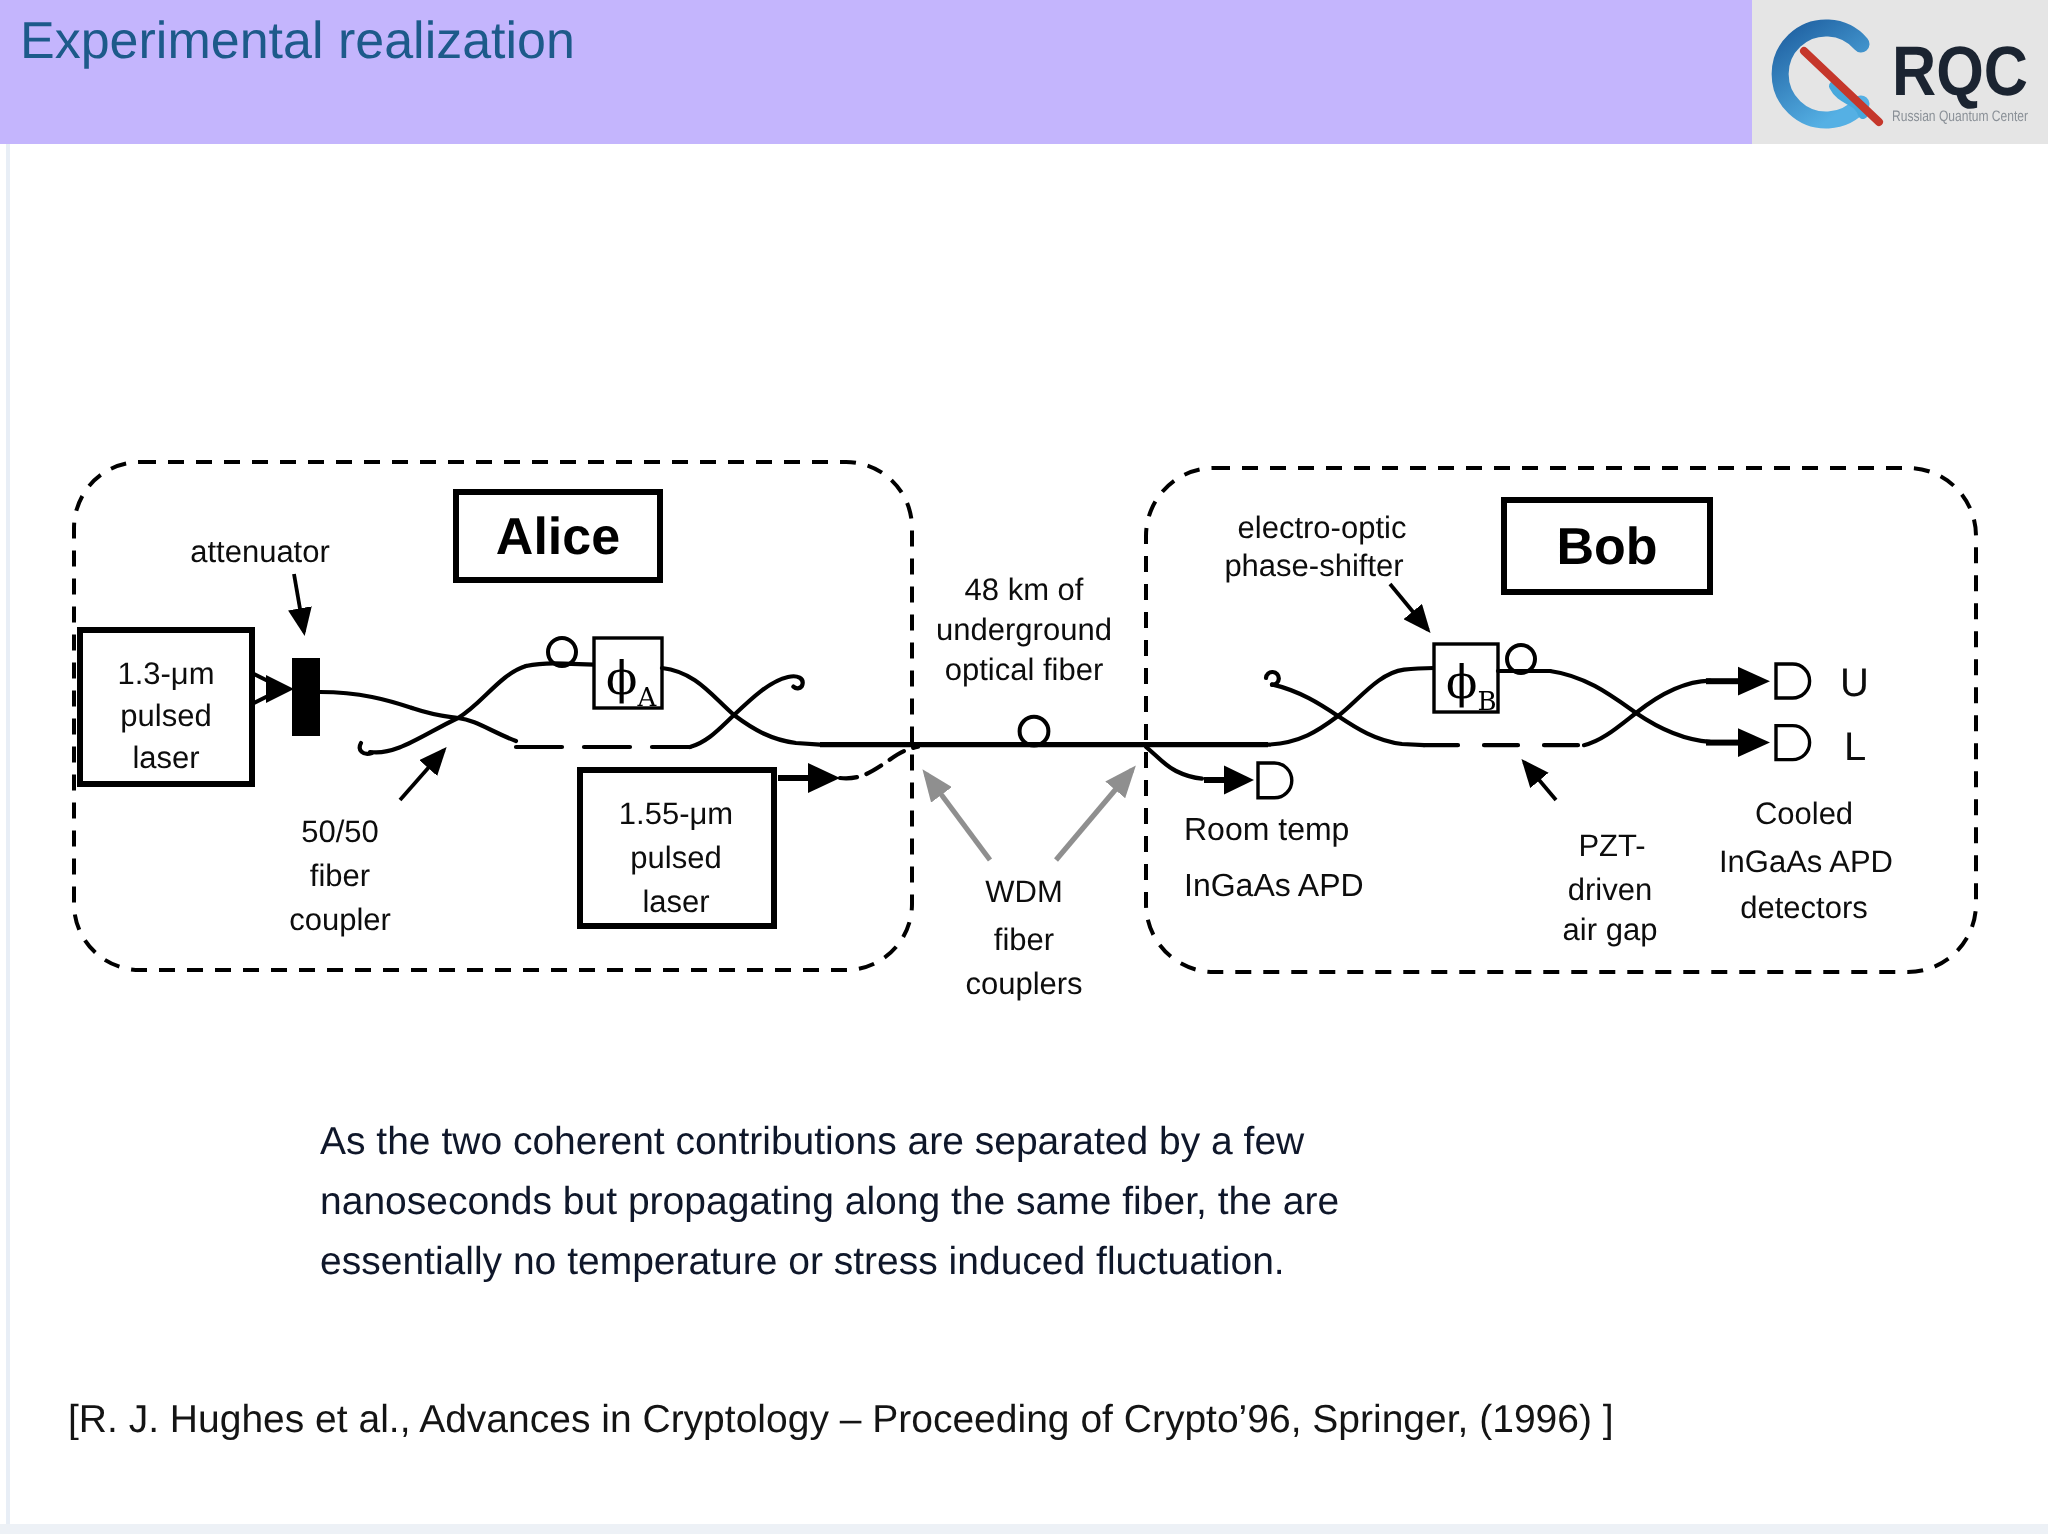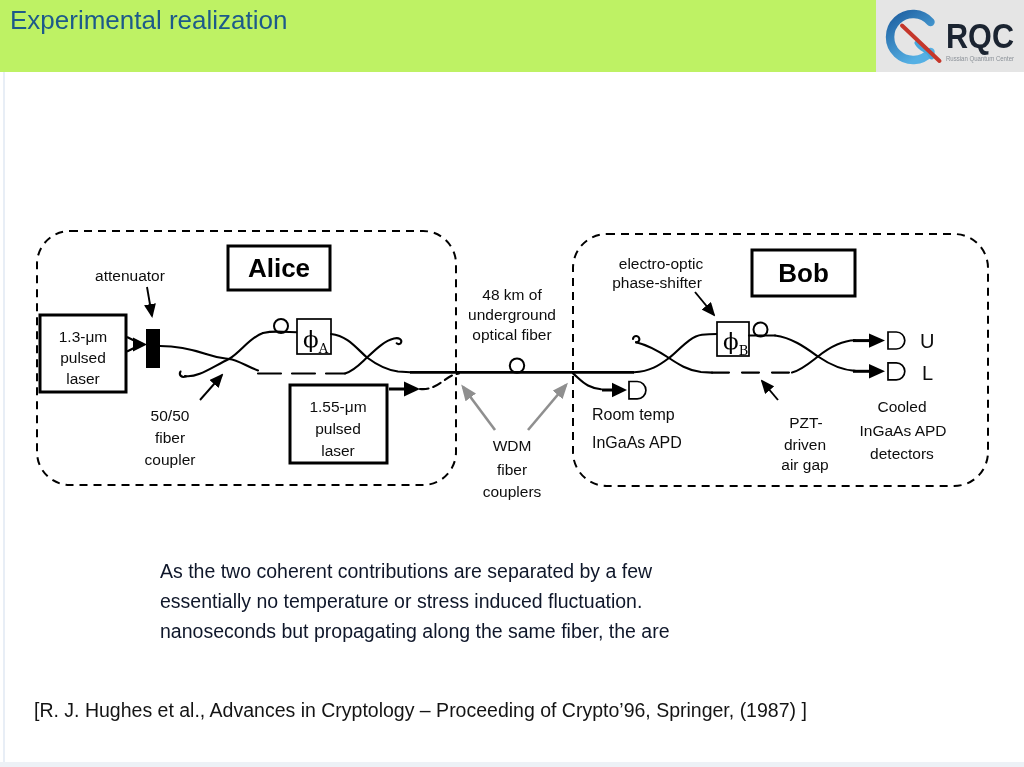--- a/index.html
+++ b/index.html
@@ -1,20 +1,20 @@
 <!DOCTYPE html>
 <html><head>
 <meta charset="utf-8">
 <style>
   html,body{margin:0;padding:0;}
   body{
     width:1024px;height:767px;position:relative;background:#ffffff;
     font-family:"Liberation Sans", sans-serif;overflow:hidden;
   }
-  .header-bar{position:absolute;left:0;top:0;width:1024px;height:72px;background:#bef264;}
+  .header-bar{position:absolute;left:0;top:0;width:1024px;height:72px;background:#c4b5fd;}
   .title-line1{position:absolute;left:10px;top:5px;font-size:26px;color:#1D5A8A;white-space:nowrap;}
   .title-line2{position:absolute;left:114px;top:39px;font-size:26px;color:#1D5A8A;white-space:nowrap;}
   .logo-box{position:absolute;right:0;top:0;width:148px;height:72px;background:#e5e5e5;}
   .left-hairline{position:absolute;left:3px;top:72px;width:2px;height:691px;background:rgba(190,205,228,0.35);}
   .bottom-strip{position:absolute;left:0;bottom:0;width:1024px;height:5px;background:#EDF1F6;}
   .diagram-svg{position:absolute;left:0;top:0;width:1024px;height:767px;}
   .bodytext{position:absolute;left:160px;top:556px;font-size:19.5px;line-height:30px;color:#0f172a;}
   .citation{position:absolute;left:34px;top:699px;font-size:19.5px;color:#141414;white-space:nowrap;}
   .dline{fill:none;stroke:#000;stroke-width:2.1;stroke-linecap:round;}
   .dbox{fill:none;stroke:#000;stroke-width:2;stroke-dasharray:8 6;}
@@ -179,19 +179,19 @@
     <text x="922" y="380" font-size="20" fill="#0d0d0d">L</text>
 
     <text x="902" y="412" class="lbl">Cooled</text>
     <text x="903" y="436" class="lbl">InGaAs APD</text>
     <text x="902" y="459" class="lbl">detectors</text>
   </g>
 </svg>
 
 <div class="bodytext">
   <div>As the two coherent contributions are separated by a few</div>
+  <div>nanoseconds but propagating along the same fiber, the are</div>
   <div>essentially no temperature or stress induced fluctuation.</div>
-  <div>nanoseconds but propagating along the same fiber, the are</div>
 </div>
 
-<div class="citation">[R. J. Hughes et al., Advances in Cryptology – Proceeding of Crypto’96, Springer, (1987) ]</div>
+<div class="citation">[R. J. Hughes et al., Advances in Cryptology – Proceeding of Crypto’96, Springer, (1996) ]</div>
 
 <div class="bottom-strip"></div>
 
 </body></html>

